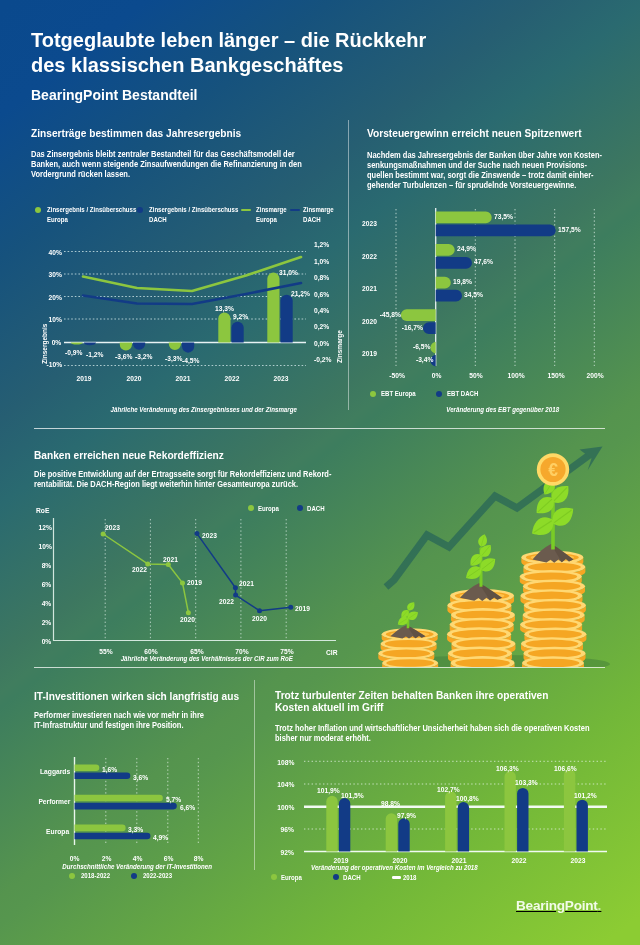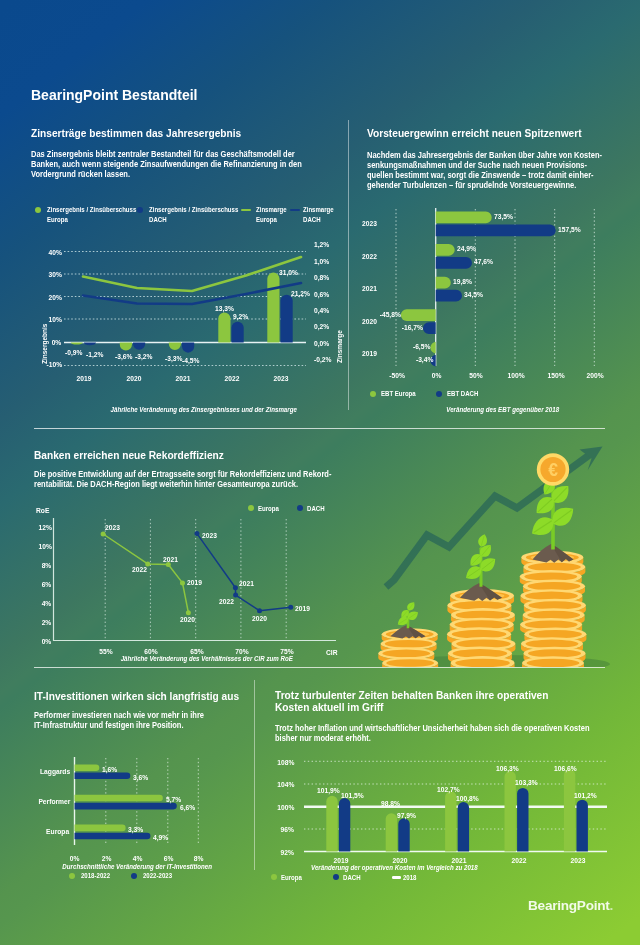--- a/index.html
+++ b/index.html
@@ -47,20 +47,24 @@
           transform:scaleX(0.88);transform-origin:left top;}
 
   svg{display:block;overflow:visible;}
 </style>
 </head>
 <body>
 
 <div id="page">
   <div class="bg"></div>
 
+  <div class="abs hdr-title">
+    <span>Totgeglaubte leben länger – die Rückkehr</span><br>
+    <span>des klassischen Bankgeschäftes</span>
+  </div>
   <div class="abs hdr-sub">BearingPoint Bestandteil</div>
 
   <div class="abs vdiv" style="left:348px;top:120px;height:290px;"></div>
   <div class="abs hdiv" style="left:34px;top:428px;width:571px;"></div>
   <div class="abs hdiv" style="left:34px;top:667px;width:571px;"></div>
   <div class="abs vdiv" style="left:254px;top:680px;height:190px;"></div>
 
   <div class="abs p-title" style="left:31px;top:126px;">Zinserträge bestimmen das Jahresergebnis</div>
   <div class="abs p-body" style="left:31px;top:149.3px;">
     <div>Das Zinsergebnis bleibt zentraler Bestandteil für das Geschäftsmodell der</div>
@@ -656,16 +660,16 @@
   <div class="abs caption" style="left:382.9px;top:863.5px;transform:scaleX(0.88) translateX(-50%);transform-origin:center top;">Veränderung der operativen Kosten im Vergleich zu 2018</div>
   <div class="abs" style="left:0px;top:874px;">
     <div class="abs dot" style="left:271.1px;top:0.4px;width:6px;height:6px;background:#8cc63f;"></div>
     <div class="abs legtext" style="left:280.9px;top:-1.3px;">Europa</div>
     <div class="abs dot" style="left:332.7px;top:0.4px;width:6px;height:6px;background:#123b86;"></div>
     <div class="abs legtext" style="left:342.7px;top:-1.3px;">DACH</div>
     <div class="abs" style="left:391.5px;top:2.2px;width:9px;height:2.4px;background:#ffffff;border-radius:1.2px;"></div>
     <div class="abs legtext" style="left:402.8px;top:-1.3px;">2018</div>
   </div>
 
-  <div class="abs" style="left:528px;top:896px;">
+  <div class="abs" style="left:516px;top:896px;text-decoration:underline;">
     <span style="font-size:13.6px;font-weight:bold;color:#f2fbe8;letter-spacing:-0.25px;">BearingPoint</span><span style="font-size:13.6px;font-weight:bold;color:#cfe9b0;">.</span>
   </div>
 </div>
 
 </body></html>

